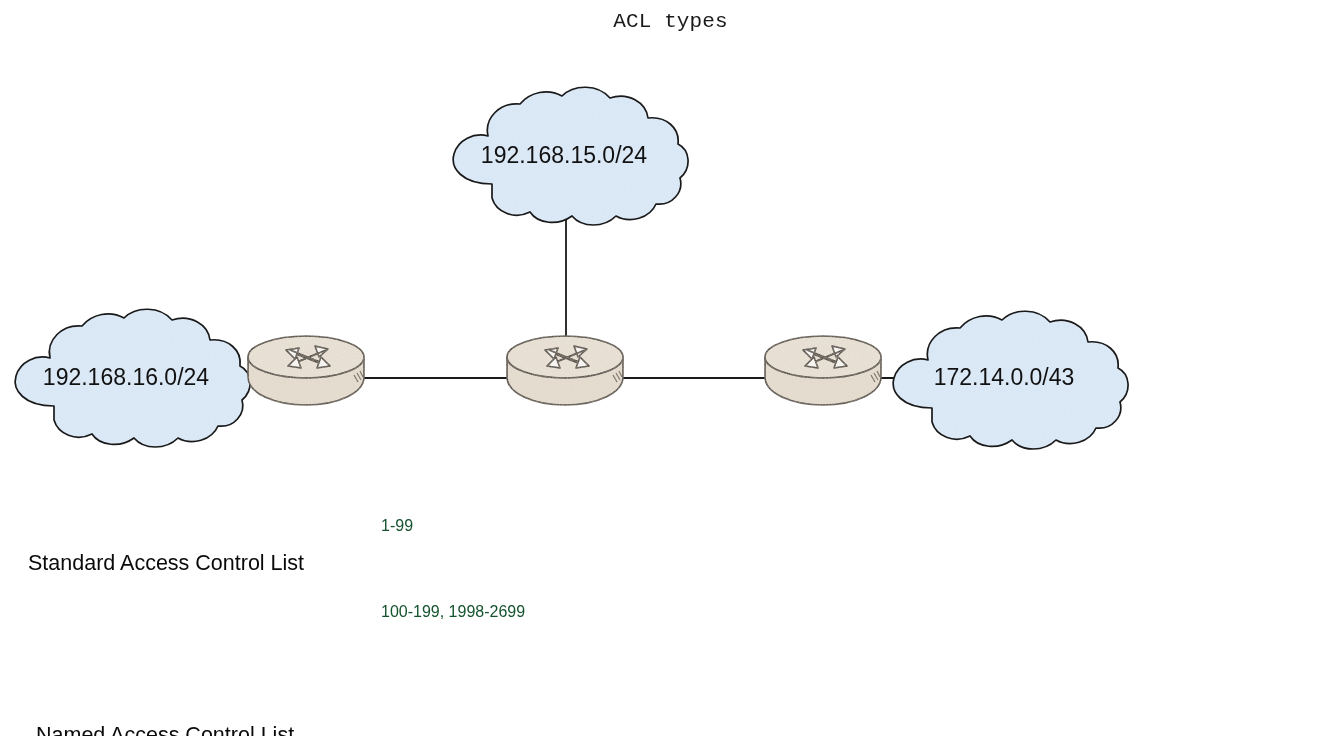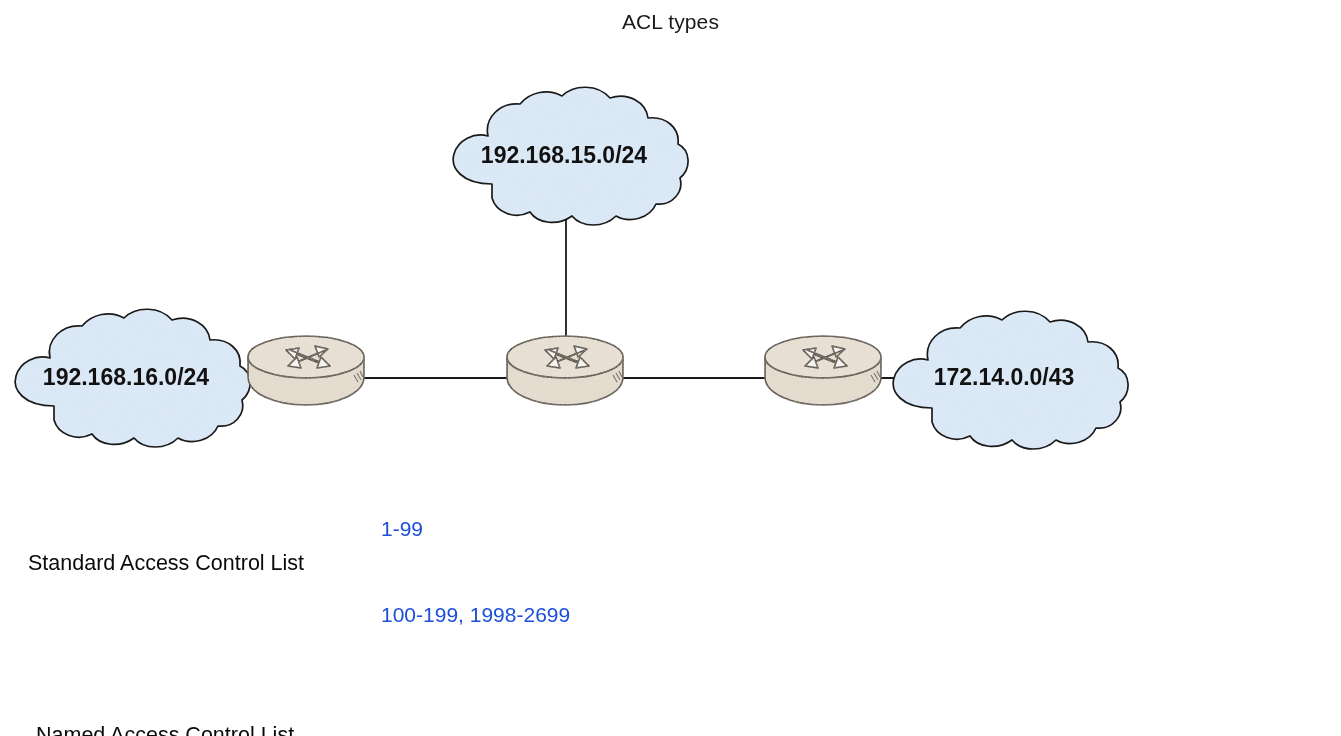--- a/index.html
+++ b/index.html
@@ -22,21 +22,21 @@
     width: 1341px;
     height: 736px;
   }
   .title-text {
     position: absolute;
     left: 0;
     top: 10px;
     width: 1341px;
     text-align: center;
     font-size: 21px;
-    font-family: Liberation Sans, sans-serif;
+    font-family: Liberation Mono, monospace;
     color: #1a1a1a;
     letter-spacing: 0.1px;
   }
   .acl-table {
     position: absolute;
     left: 0;
     top: 498px;
     width: 700px;
   }
   .acl-row {
@@ -53,34 +53,33 @@
     white-space: nowrap;
     margin-top: 36px;
   }
   .acl-row.indented .acl-name {
     left: 36px;
   }
   .acl-range {
     position: absolute;
     left: 381px;
     top: 19px;
-    font-size: 21px;
-    font-family: "Liberation Sans", sans-serif;
-    color: #1d4ed8;
+    font-size: 16px;
+    font-family: "Liberation Sans", sans-serif;
+    color: #14532d;
     white-space: nowrap;
   }
   .node-label {
     position: absolute;
     font-family: "Liberation Sans", sans-serif;
     font-size: 23px;
     color: #111111;
     white-space: nowrap;
     text-align: center;
     pointer-events: none;
-    font-weight: bold;
   }
 </style>
 </head>
 <body>
 
 <div class="title-text">ACL types</div>
 
 <svg id="diagram-canvas" viewBox="0 0 1341 736" xmlns="http://www.w3.org/2000/svg">
   <defs>
 

